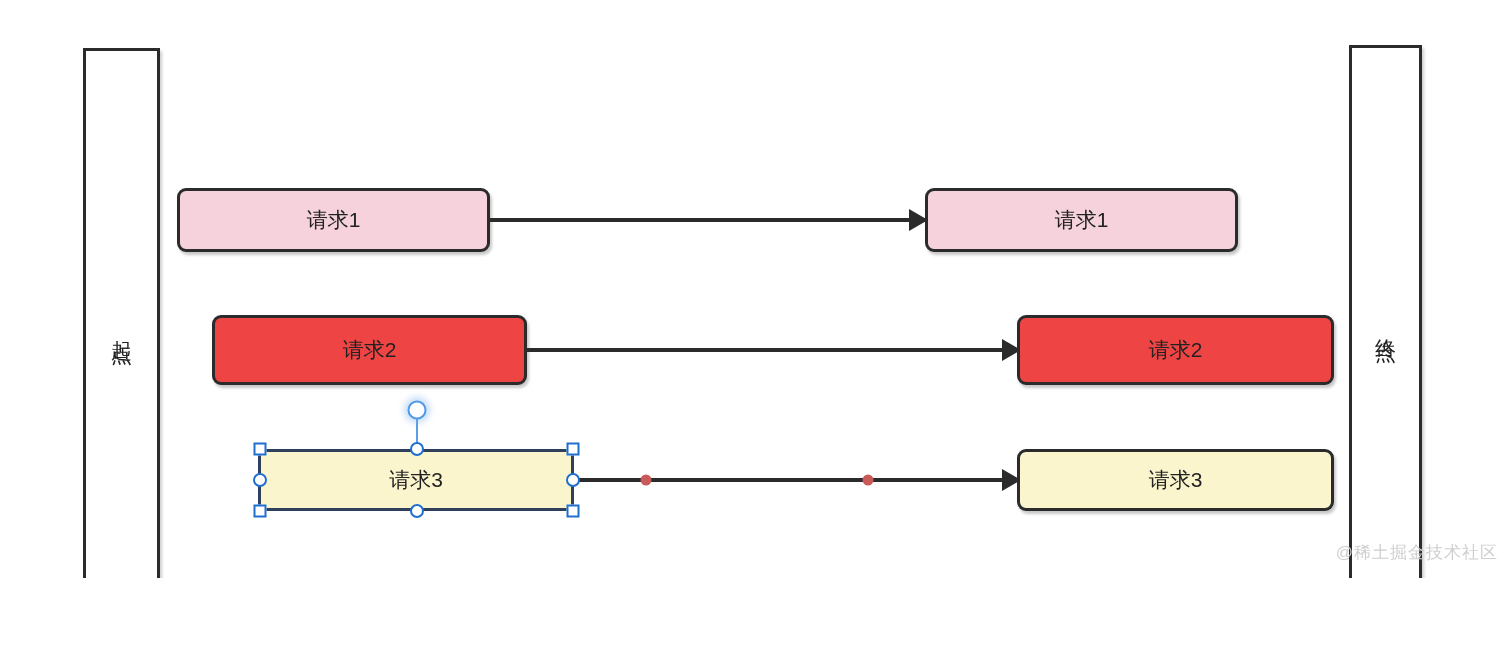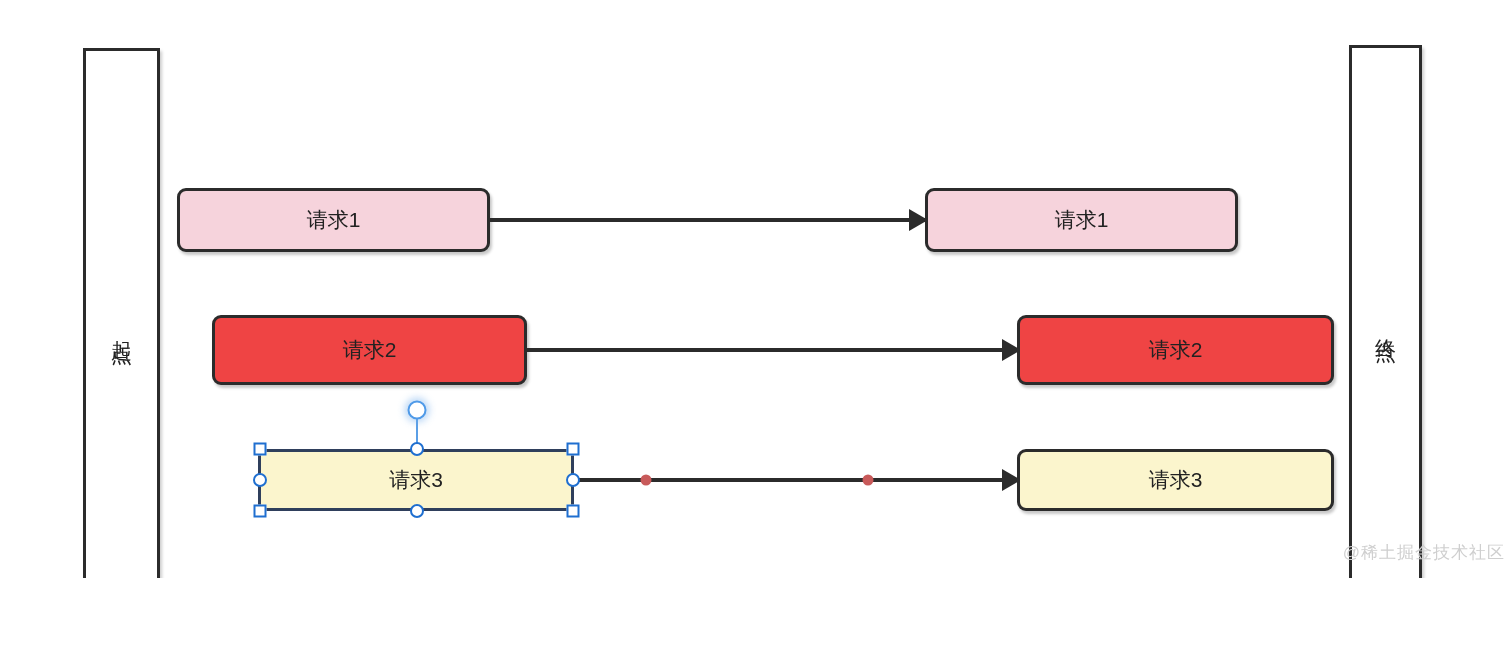--- a/index.html
+++ b/index.html
@@ -164,21 +164,21 @@
   #handle-n  { left: 417px; top: 449px; }
   #handle-s  { left: 417px; top: 511px; }
   #handle-w  { left: 260px; top: 480px; }
   #handle-e  { left: 573px; top: 480px; }
   #rotate-stem { left: 417px; top: 412px; height: 38px; }
   #handle-rotate { left: 417px; top: 410px; }
 
   
   #watermark {
     position: absolute;
-    right: 7px;
+    right: 14px;
     bottom: 14px;
     font-size: 17px;
     color: #cfcfcf;
     letter-spacing: 1px;
     user-select: none;
   }
 </style>
 </head>
 <body>
 

